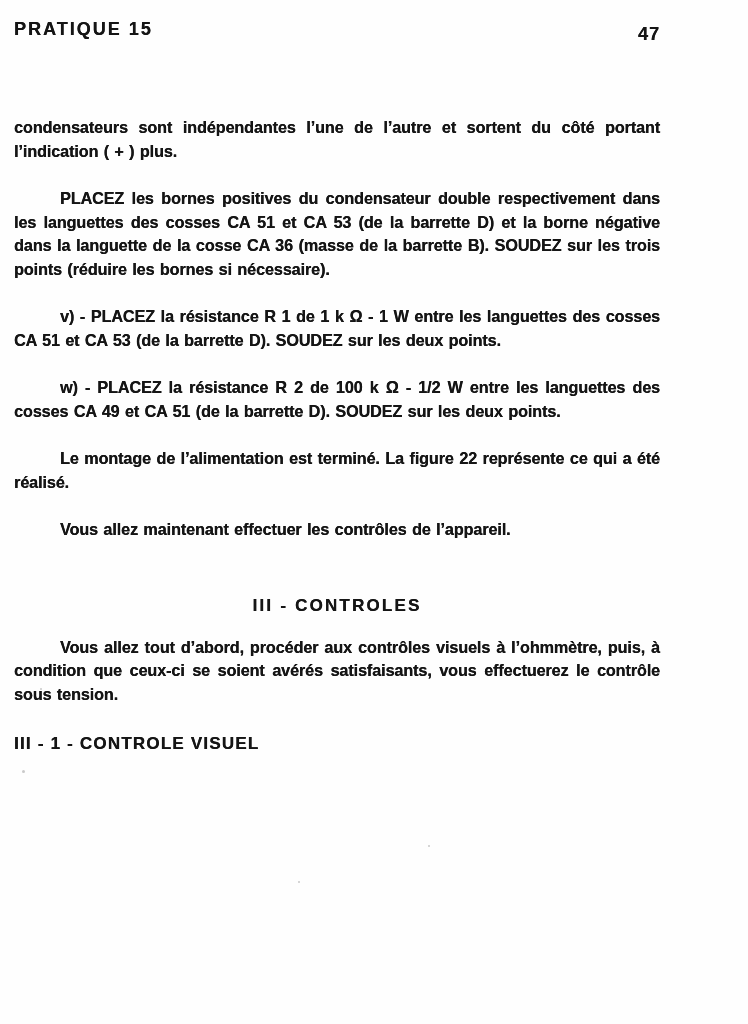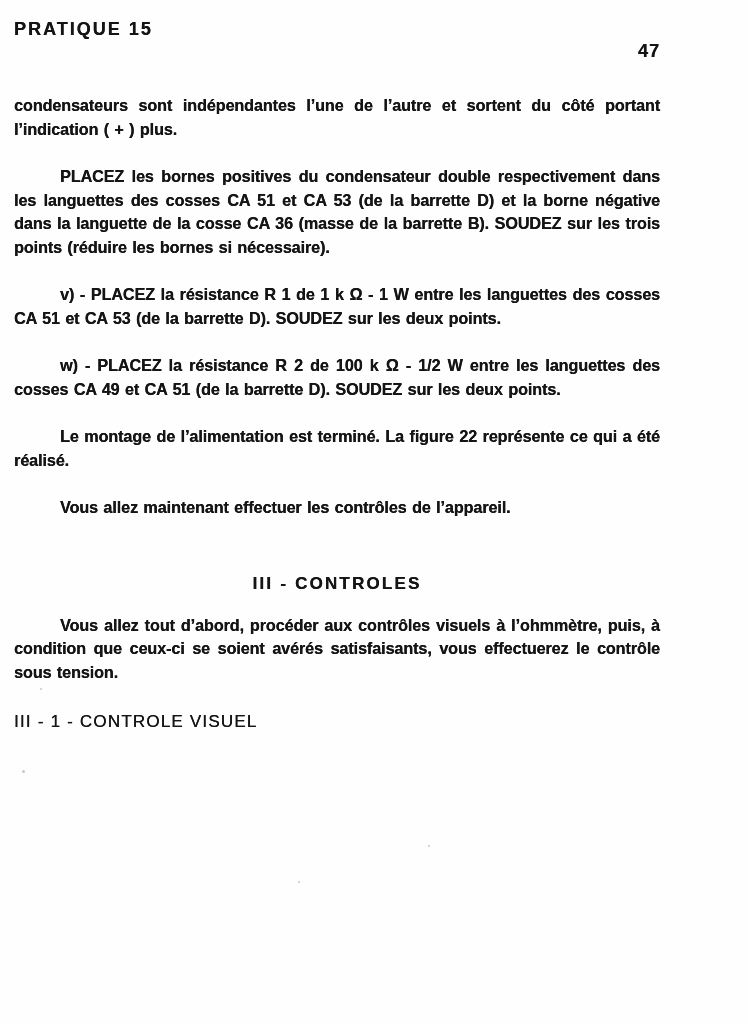--- a/index.html
+++ b/index.html
@@ -28,52 +28,52 @@
   }
   .h-left {
     font-size: 18px;
     letter-spacing: 2px;
     white-space: nowrap;
   }
   .h-right {
     font-size: 18px;
     letter-spacing: 1px;
     position: relative;
-    top: 22px;
+    top: 5px;
   }
   .para {
     font-size: 16.2px;
     line-height: 23.5px;
     letter-spacing: -0.1px;
     word-spacing: 1px;
     text-align: justify;
     text-indent: 46px;
     margin: 24px 0 0 0;
   }
   .para.no-indent {
     text-indent: 0;
-    margin-top: 54px;
+    margin-top: 76px;
   }
   .para.gap-lg { }
   .para.gap-md { margin-top: 18px; }
   .heading-center {
     font-size: 17px;
     line-height: 24px;
     letter-spacing: 2.2px;
     text-align: center;
     margin: 52px 0 0 0;
     font-weight: 700;
   }
   .heading-left {
     font-size: 17px;
     line-height: 24px;
     letter-spacing: 1.2px;
     text-align: left;
     margin: 26px 0 0 0;
-    font-weight: 400;
+    font-weight: 700;
   }
   .speck {
     position: absolute;
     background: #8a8a8a;
     opacity: 0.45;
     border-radius: 50%;
   }
 </style>
 </head>
 <body>

